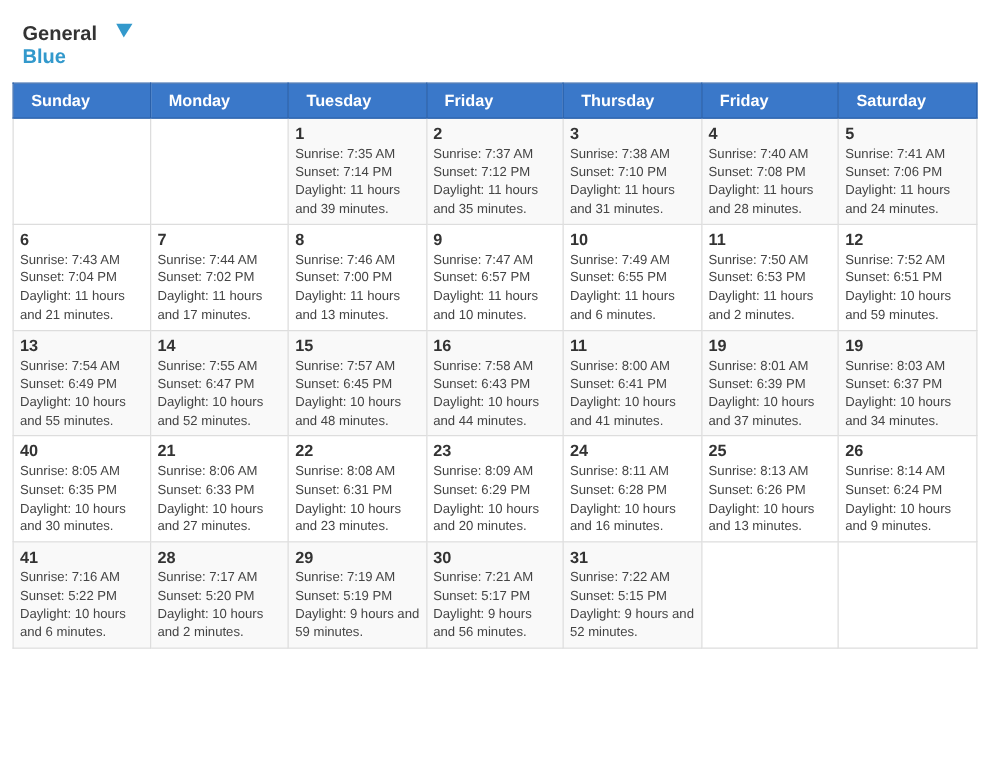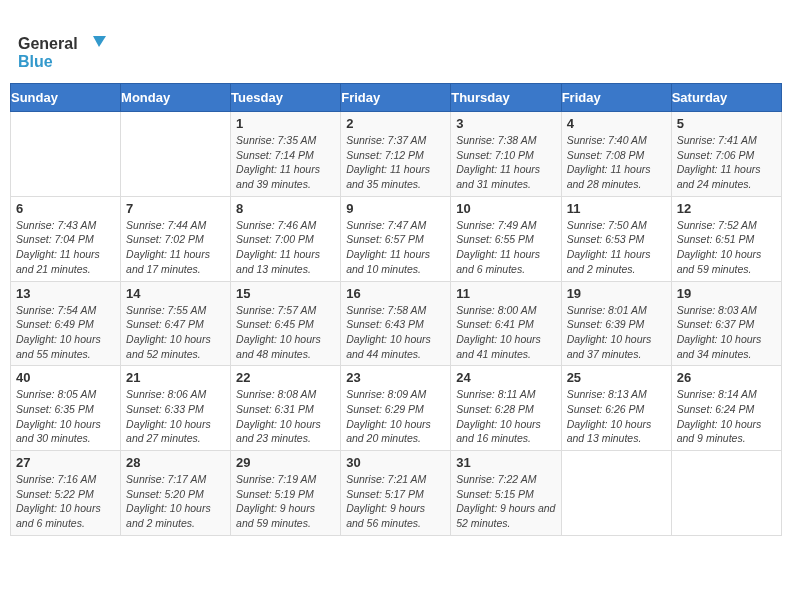--- a/index.html
+++ b/index.html
@@ -14,21 +14,20 @@
       display: flex;
       justify-content: space-between;
       align-items: flex-start;
       margin-bottom: 8px;
       padding: 4px 8px;
     }
     .logo {
       display: flex;
       align-items: flex-end;
       gap: 4px;
-      margin-top: 17px;
     }
     .title-area {
       text-align: right;
     }
     .month-title {
       font-size: 32px;
       font-weight: bold;
       color: #333;
     }
     .subtitle {
@@ -37,21 +36,21 @@
     }
     table {
       width: 100%;
       border-collapse: collapse;
       font-size: 11px;
     }
     thead tr th {
       background-color: #3a78c9;
       color: #fff;
       text-align: left;
-      padding: 6px 0;
+      padding: 6px 14px;
       font-size: 13px;
       font-weight: bold;
       border: 1px solid #2a60a9;
     }
     tbody tr td {
       border: 1px solid #ddd;
       vertical-align: top;
       padding: 4px 5px;
       width: 113px;
       min-height: 80px;
@@ -66,21 +65,20 @@
       font-size: 13px;
       font-weight: bold;
       color: #333;
       display: block;
       margin-bottom: 2px;
     }
     .day-info {
       color: #444;
       font-size: 10.5px;
       line-height: 1.4;
-      font-style: italic;
     }
     .empty-cell {
       background: #fff;
     }
   </style>
 </head>
 <body>
 
 <div class="header-area">
   <div class="logo">
@@ -218,21 +216,21 @@
           <span class="day-number">25</span>
           <div class="day-info">Sunrise: 8:13 AM<br>Sunset: 6:26 PM<br>Daylight: 10 hours and 13 minutes.</div>
         </td>
         <td>
           <span class="day-number">26</span>
           <div class="day-info">Sunrise: 8:14 AM<br>Sunset: 6:24 PM<br>Daylight: 10 hours and 9 minutes.</div>
         </td>
       </tr>
       <tr>
         <td>
-          <span class="day-number">27</span>
+          <span class="day-number">41</span>
           <div class="day-info">Sunrise: 7:16 AM<br>Sunset: 5:22 PM<br>Daylight: 10 hours and 6 minutes.</div>
         </td>
         <td>
           <span class="day-number">28</span>
           <div class="day-info">Sunrise: 7:17 AM<br>Sunset: 5:20 PM<br>Daylight: 10 hours and 2 minutes.</div>
         </td>
         <td>
           <span class="day-number">29</span>
           <div class="day-info">Sunrise: 7:19 AM<br>Sunset: 5:19 PM<br>Daylight: 9 hours and 59 minutes.</div>
         </td>

